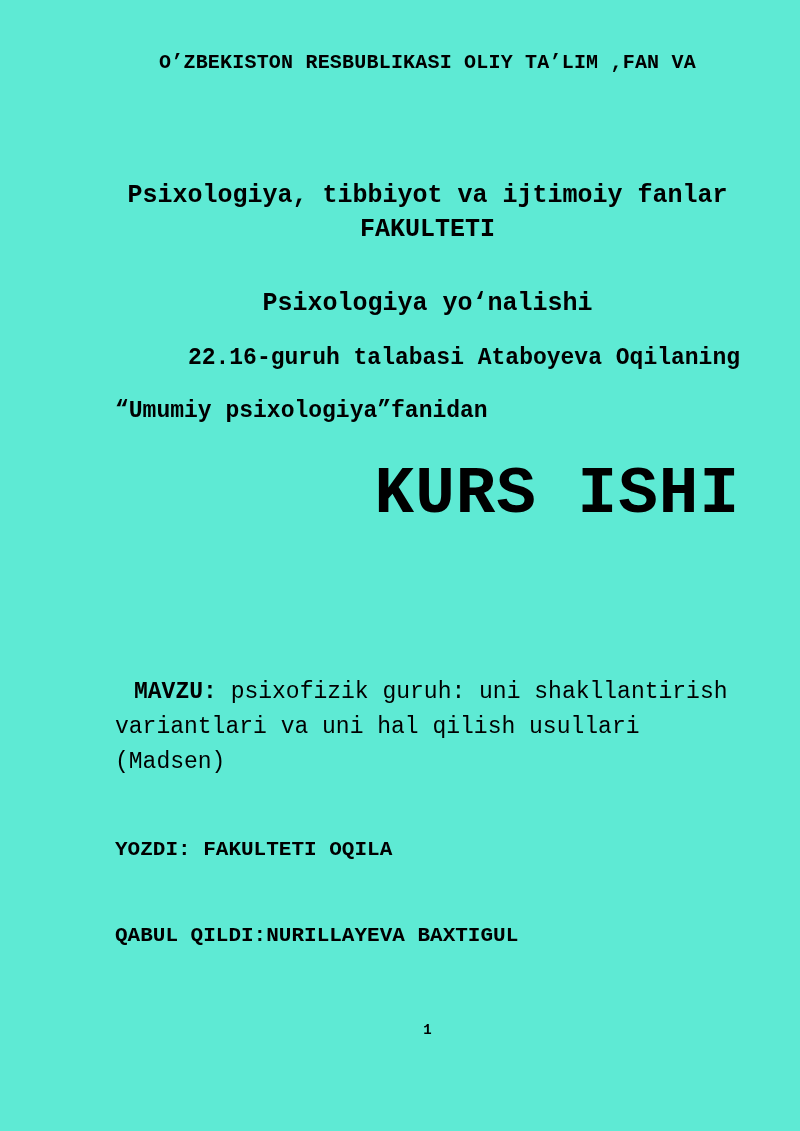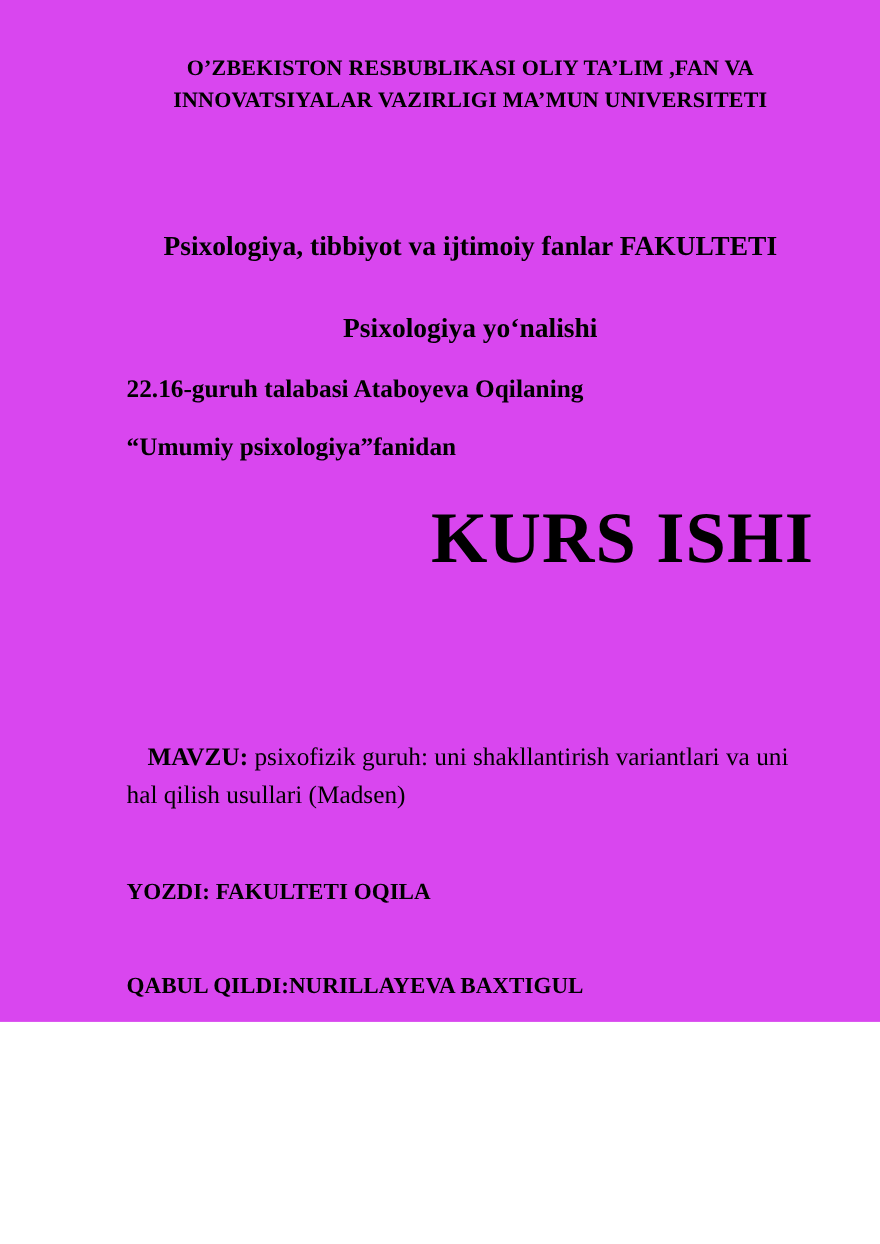--- a/index.html
+++ b/index.html
@@ -3,24 +3,24 @@
 <meta charset="utf-8">
 <style>
   html, body {
     margin: 0;
     padding: 0;
     background: #ffffff;
   }
   .page {
     position: relative;
     width: 800px;
-    height: 929px;
-    background: #d946ef;
+    height: 1131px;
+    background: #5eead4;
     color: #000000;
-    font-family: Liberation Serif, serif;
+    font-family: Liberation Mono, monospace;
     overflow: hidden;
     box-sizing: border-box;
   }
   .content {
     position: relative;
     box-sizing: border-box;
     padding: 48px 60px 0 115px; 
     width: 100%;
     height: 100%;
   }
@@ -45,21 +45,21 @@
   .direction-line {
     margin-top: 40px;
     text-align: center;
     font-weight: bold;
     font-size: 25px;
     line-height: 34px;
   }
 
   .student-line {
     margin-top: 22px;
-    text-align: left;
+    text-align: right;
     font-weight: bold;
     font-size: 23px;
     line-height: 31px;
   }
 
   .subject-line {
     margin-top: 22px;
     text-align: left;
     font-weight: bold;
     font-size: 23px;
@@ -108,21 +108,20 @@
   }
 </style>
 </head>
 <body>
 
 <div class="page">
   <div class="content">
 
     <div>
       <p class="header-line">O’ZBEKISTON RESBUBLIKASI OLIY TA’LIM ,FAN VA</p>
-      <p class="header-line">INNOVATSIYALAR VAZIRLIGI MA’MUN UNIVERSITETI</p>
     </div>
 
     <p class="faculty-line">Psixologiya, tibbiyot va ijtimoiy fanlar FAKULTETI</p>
 
     <p class="direction-line">Psixologiya yo‘nalishi</p>
 
     <p class="student-line">22.16-guruh talabasi Ataboyeva Oqilaning</p>
 
     <p class="subject-line">“Umumiy psixologiya”fanidan</p>
 

